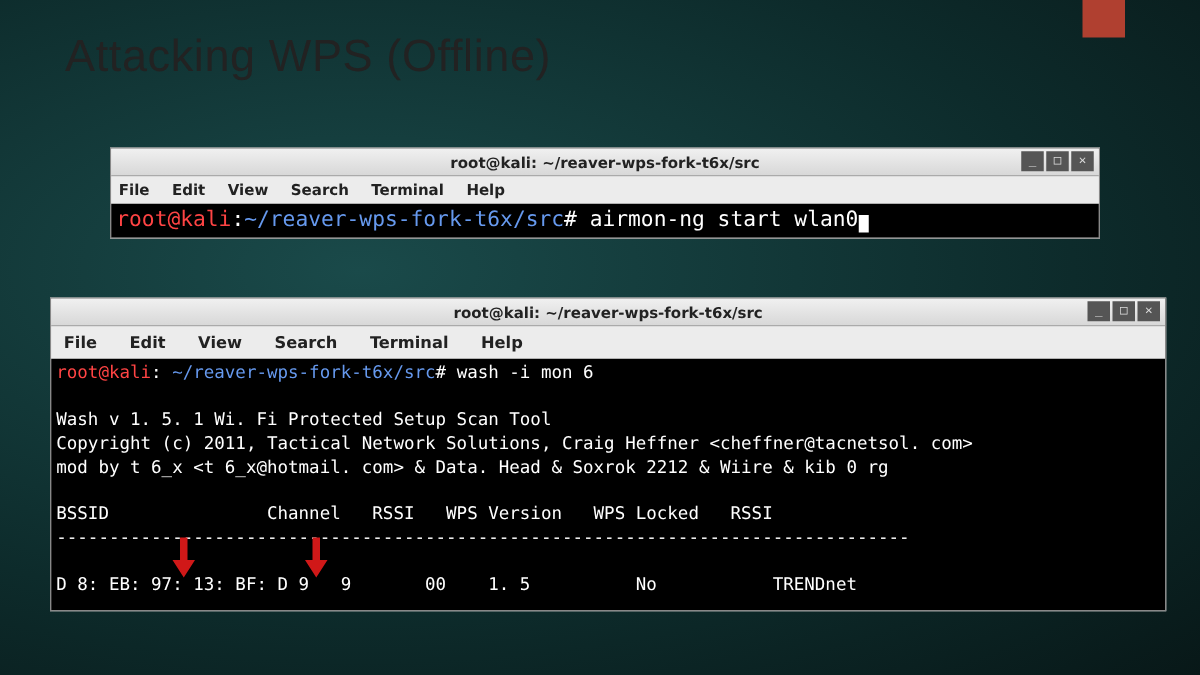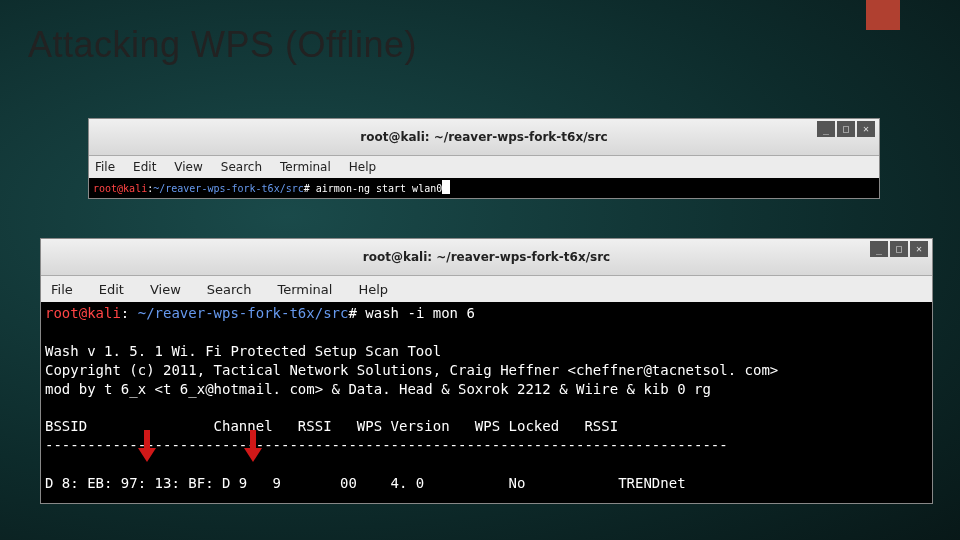--- a/index.html
+++ b/index.html
@@ -15,36 +15,36 @@
     position: absolute;
     top: 0;
     right: 60px;
     width: 34px;
     height: 30px;
     background: #b04030;
   }
   .slide-title {
     position: absolute;
     top: 24px;
-    left: 28px;
+    left: 52px;
     font-size: 36px;
     color: #222;
     font-weight: 400;
     letter-spacing: 0.5px;
   }
   .term-window {
     position: absolute;
     background: #ececec;
     border: 1px solid #888;
     font-family: 'DejaVu Sans', Arial, sans-serif;
   }
   .term1 { left: 88px; top: 118px; width: 792px; }
   .term2 { left: 40px; top: 238px; width: 893px; }
   .titlebar {
-    height: 37px;
+    height: 22px;
     background: linear-gradient(#f0f0f0, #d8d8d8);
     border-bottom: 1px solid #aaa;
     display: flex;
     align-items: center;
     position: relative;
   }
   .titlebar-title {
     flex: 1;
     text-align: center;
     font-size: 12px;
@@ -73,26 +73,26 @@
     height: 22px;
     background: #ececec;
     display: flex;
     align-items: center;
     padding: 0 6px;
     gap: 18px;
     font-size: 12px;
     color: #222;
   }
   .term2 .menubar { gap: 26px; font-size: 13px; height: 26px; padding: 0 10px; }
-  .menuitem { cursor: pointer; }
+  .menuitem { cursor: pointer; font-weight: bold; }
   .term-body {
     background: #000;
     color: #fff;
     font-family: 'DejaVu Sans Mono', 'Courier New', monospace;
-    font-size: 10px;
+    font-size: 17px;
     padding: 2px 4px;
     white-space: pre;
     line-height: 1.35;
   }
   .term2 .term-body { font-size: 14px; padding: 2px 4px 10px 4px; }
   .prompt-user { color: #ff4444; }
   .prompt-path { color: #6699ee; }
   .cursor {
     display: inline-block;
     width: 8px;
@@ -153,21 +153,21 @@
   </div>
   <div class="term-body"><span class="prompt-user">root@kali</span><span>: </span><span class="prompt-path">~/reaver-wps-fork-t6x/src</span><span>#</span><span> wash -i mon 6</span>
 <span></span>
 <span>Wash v 1. 5. 1 Wi. Fi Protected Setup Scan Tool</span>
 <span>Copyright (c) 2011, Tactical Network Solutions, Craig Heffner &lt;cheffner@tacnetsol. com&gt;</span>
 <span>mod by t 6_x &lt;t 6_x@hotmail. com&gt; &amp; Data. Head &amp; Soxrok 2212 &amp; Wiire &amp; kib 0 rg</span>
 <span></span>
 <span>BSSID               Channel   RSSI   WPS Version   WPS Locked   RSSI</span>
 <span>---------------------------------------------------------------------------------</span>
 <span></span>
-<span>D 8: EB: 97: 13: BF: D 9   9       00    4. 0          No           TRENDnet</span></div>
+<span>D 8: EB: 97: 13: BF: D 9   9       00    1. 5          No           TRENDnet</span></div>
 </div>
 
 <div class="arrow" style="left:136px; top:428px;">
   <svg viewBox="0 0 22 36">
       <path d="M8 2 L8 20 L2 20 L11 34 L20 20 L14 20 L14 2 Z" fill="#d01818"></path>
     </svg>
 </div>
 <div class="arrow" style="left:242px; top:428px;">
   <svg viewBox="0 0 22 36">
       <path d="M8 2 L8 20 L2 20 L11 34 L20 20 L14 20 L14 2 Z" fill="#d01818"></path>

